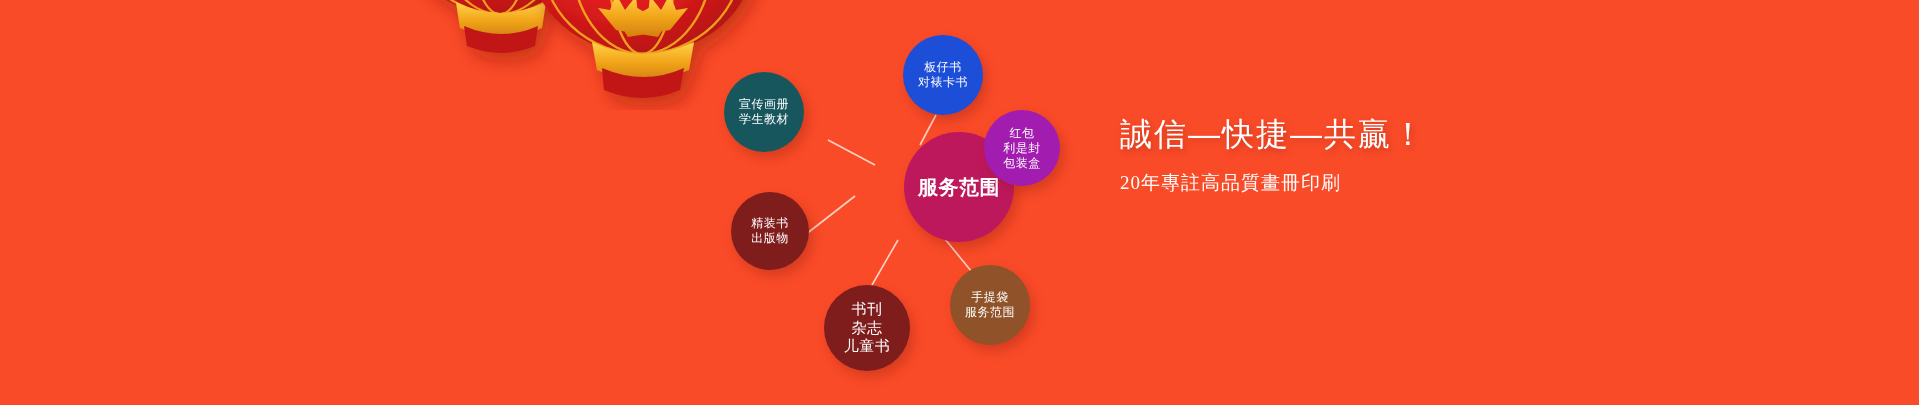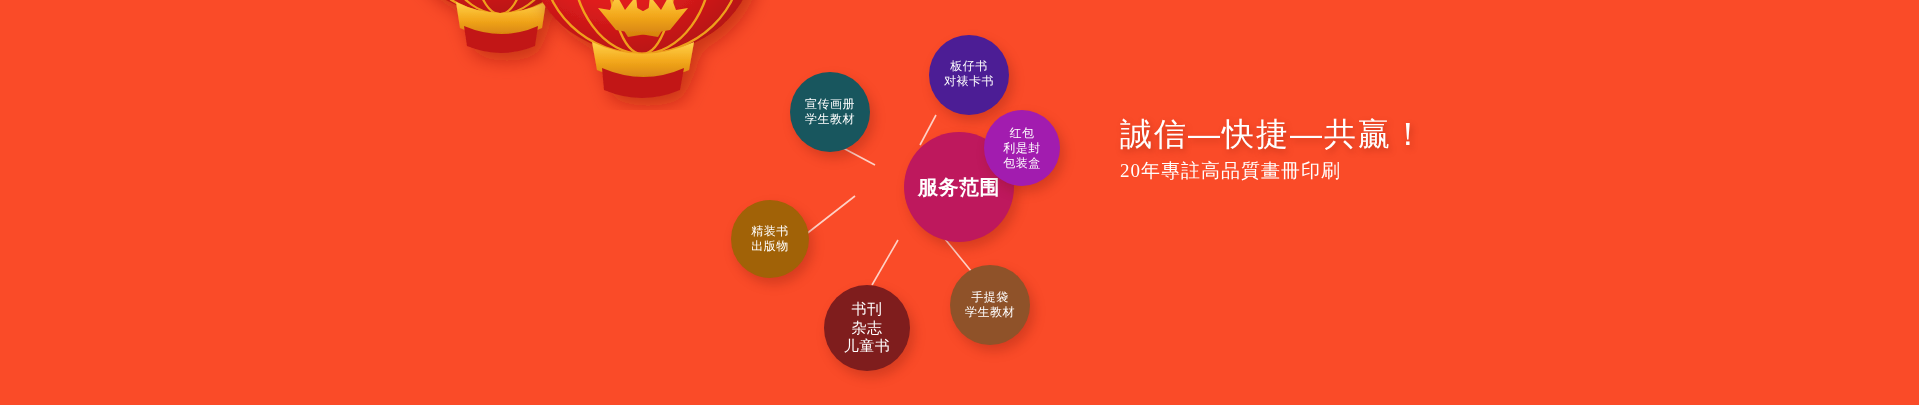--- a/index.html
+++ b/index.html
@@ -50,39 +50,39 @@
     width:110px; height:110px;
     background:#be185d;
     font-size:20px;
     font-weight:600;
     left:904px; top:132px;
   }
   .node-teal{
     width:80px; height:80px;
     background:#18565e;
     font-size:12px;
-    left:790px; top:72px;
+    left:724px; top:72px;
   }
   .node-yellow{
     width:80px; height:80px;
-    background:#4c1d95;
-    font-size:12px;
-    left:929px; top:35px;font-family:Liberation Mono, monospace;
+    background:#1d4ed8;
+    font-size:12px;
+    left:903px; top:35px;
   }
   .node-orange{
     width:76px; height:76px;
     background:#a21caf;
     font-size:12px;
     left:984px; top:110px;
   }
   .node-navy{
     width:78px; height:78px;
-    background:#a16207;
-    font-size:12px;
-    left:731px; top:200px;
+    background:#7f1d1d;
+    font-size:12px;
+    left:731px; top:192px;
   }
   .node-purple{
     width:86px; height:86px;
     background:#7f1d1d;
     font-size:15px;
     left:824px; top:285px;
   }
   .node-brown{
     width:80px; height:80px;
     background:#8f5229;
@@ -98,21 +98,21 @@
   }
   .slogan-title{
     font-size:32px;
     font-weight:500;
     letter-spacing:2px;
     line-height:1.2;
     text-shadow:2px 3px 6px rgba(120,20,10,0.35);
     white-space:nowrap;
   }
   .slogan-sub{
-    margin-top:2px;
+    margin-top:14px;
     font-size:19px;
     line-height:1.65;
     letter-spacing:1px;
     font-family:"Liberation Serif","DejaVu Serif",serif;
     white-space:nowrap;
   }
 </style>
 </head>
 <body>
 
@@ -202,21 +202,21 @@
     </div>
 
     <div class="node node-orange">
       <span class="lbl">红包
 利是封
 包装盒</span>
     </div>
 
     <div class="node node-brown">
       <span class="lbl">手提袋
-学生教材</span>
+服务范围</span>
     </div>
 
     <div class="node node-purple">
       <span class="lbl">书刊
 杂志
 儿童书</span>
     </div>
 
     <div class="node node-navy">
       <span class="lbl">精装书

